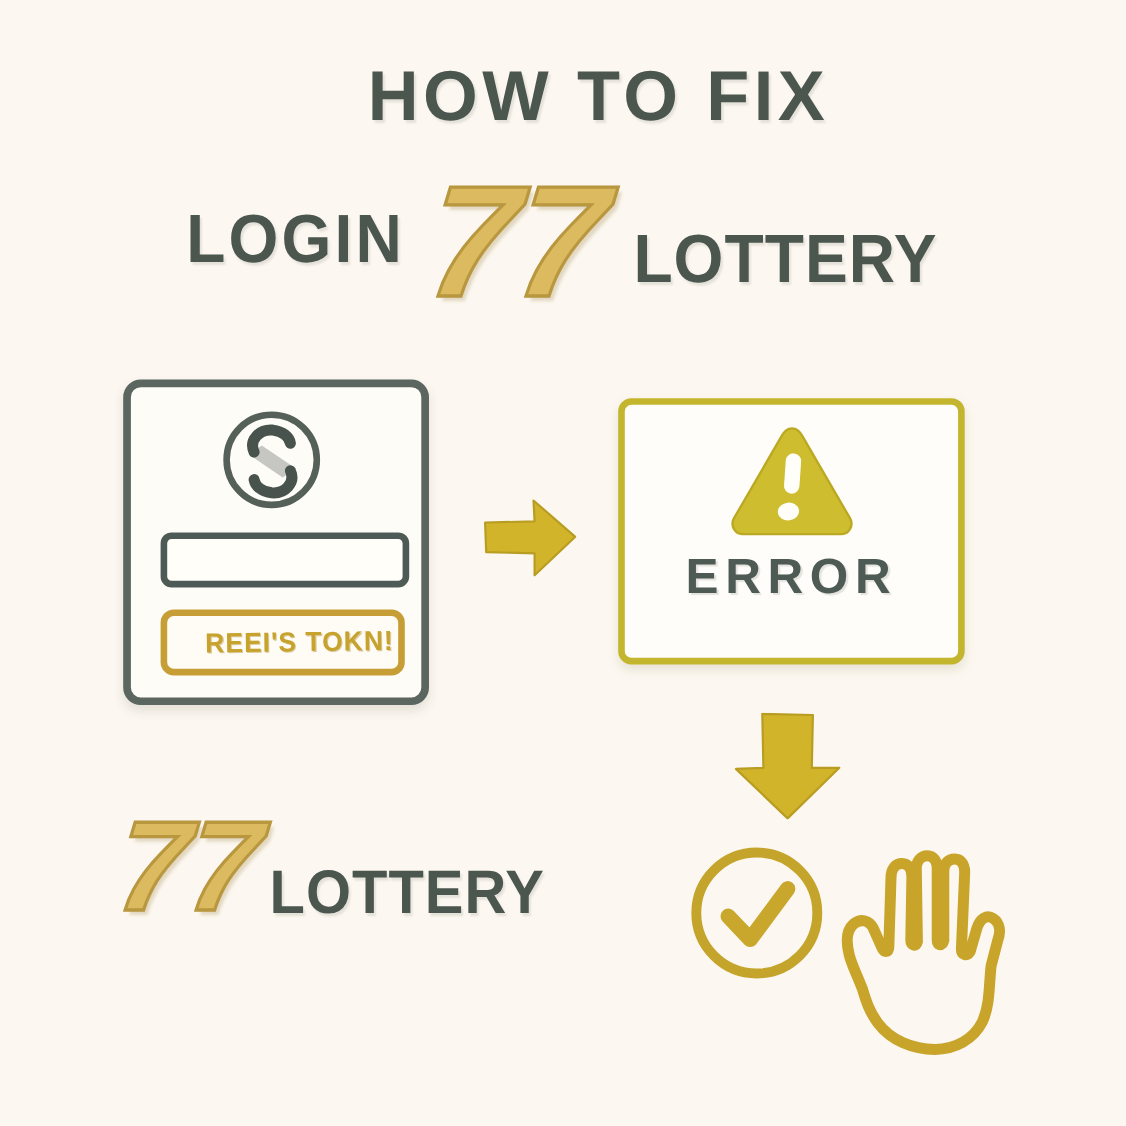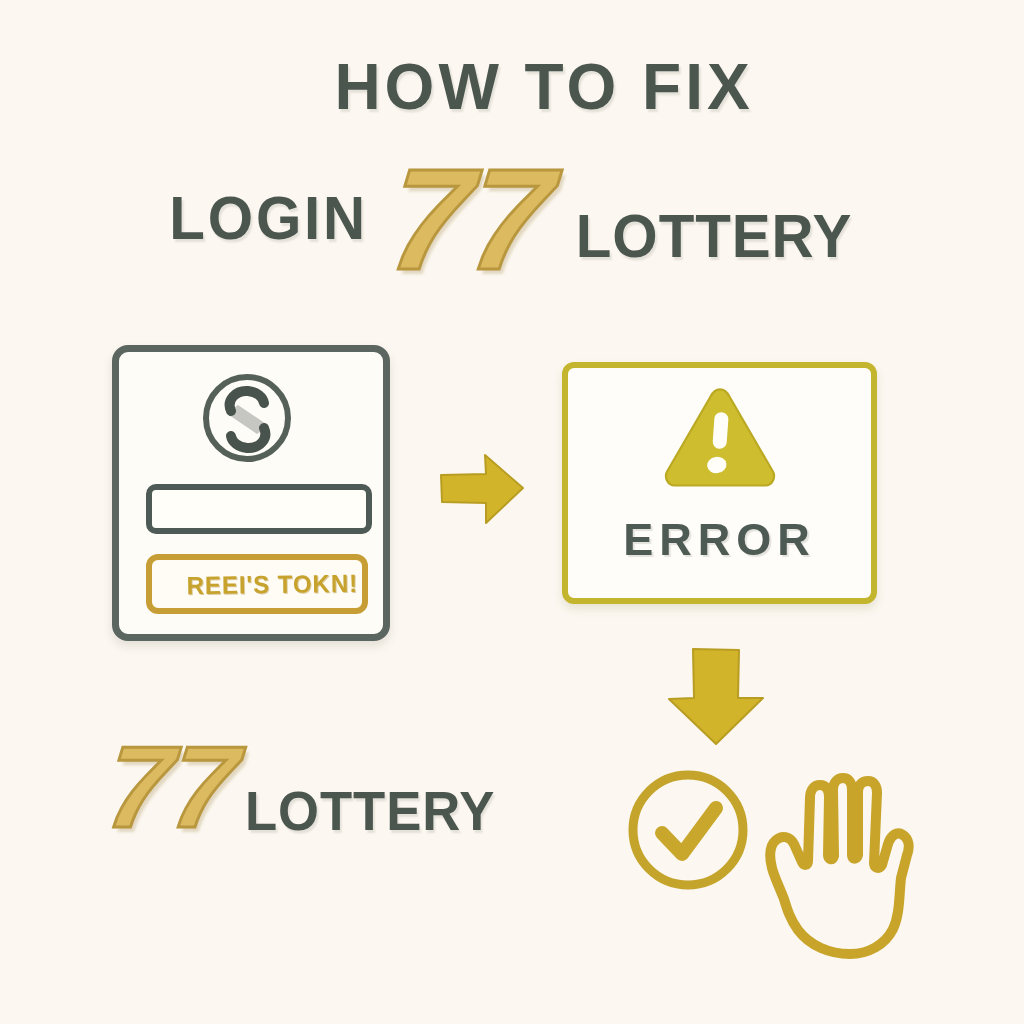--- a/index.html
+++ b/index.html
@@ -63,21 +63,21 @@
 
   
   .error-card{
     left:562px;top:362px;width:303px;height:230px;
     background:#fefdf9;border:6px solid #c3b52e;border-radius:12px;
     box-shadow:0 5px 10px rgba(120,110,50,.15);
     display:flex;flex-direction:column;align-items:center;
   }
   .error-label{
     font-size:45px;font-weight:800;letter-spacing:6px;color:#4e5a54;
-    margin-top:22px;text-shadow:2px 2px 1px rgba(120,120,110,.2);
+    margin-top:6px;text-shadow:2px 2px 1px rgba(120,120,110,.2);
   }
 
   
   .footer-brand{
     left:108px;top:732px;display:flex;align-items:flex-start;gap:8px;
   }
   .footer-77{
     font-size:116px;line-height:.95;font-weight:800;font-style:italic;
     color:#dcba5f;transform:skewX(-6deg);
     -webkit-text-stroke:3px #b8973f;

